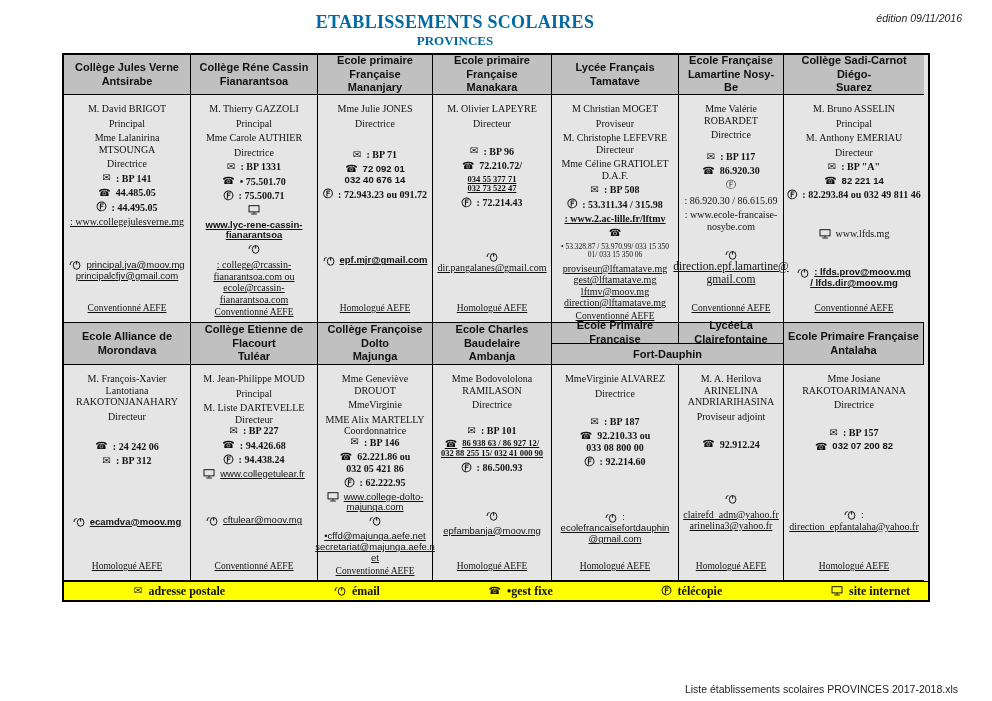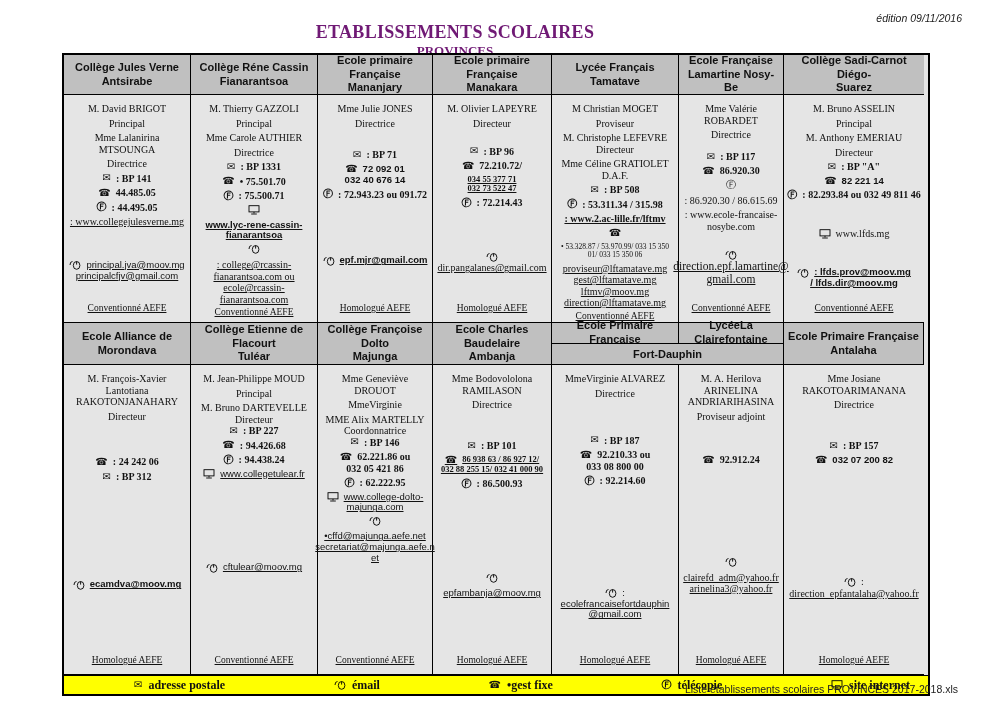--- a/index.html
+++ b/index.html
@@ -1,42 +1,42 @@
 <!DOCTYPE html>
 <html><head>
 <meta charset="utf-8">
 <style>
   html,body{margin:0;padding:0;}
   body{width:992px;height:701px;background:#ffffff;position:relative;overflow:hidden;
        font-family:"Liberation Serif",serif;color:#111;}
   .edition{position:absolute;top:12px;right:30px;font-family:"Liberation Sans",sans-serif;
        font-style:italic;font-size:10.5px;color:#222;}
-  .title-wrap{position:absolute;top:22px;left:0;width:910px;text-align:center;
-       font-family:"Liberation Serif",serif;font-weight:bold;color:#701a75;}
+  .title-wrap{position:absolute;top:12px;left:0;width:910px;text-align:center;
+       font-family:"Liberation Serif",serif;font-weight:bold;color:#0369a1;}
   .title-1{font-size:18px;letter-spacing:.3px;}
   .title-2{font-size:13px;margin-top:0px;}
   .table{position:absolute;left:62px;top:53px;width:868px;border:2px solid #000;
        box-sizing:border-box;background:#e5e5e5;}
   .hrow,.brow{display:grid;grid-template-columns:127px 127px 115px 119px 127px 105px 140px;}
   .hcell{background:#c0c0c0;border-right:1px solid #000;border-bottom:1px solid #000;
        font-family:"Liberation Sans",sans-serif;font-weight:bold;font-size:11px;line-height:1.25;
        display:flex;align-items:center;justify-content:center;text-align:center;padding:1px 2px;box-sizing:border-box;}
   .hcell:last-child,.bcell:last-child{border-right:none;}
   .hrow1{grid-auto-rows:40px;}
   .hrow2{grid-template-rows:21px 21px;}
   .hcell.span2{grid-row:1 / span 2;}
   .hcell.top{grid-row:1;}
   .hband{grid-row:2;background:#c0c0c0;border-right:1px solid #000;border-bottom:1px solid #000;
        font-family:"Liberation Sans",sans-serif;font-weight:bold;font-size:11px;
        display:flex;align-items:center;justify-content:center;box-sizing:border-box;}
   .bcell{border-right:1px solid #000;border-bottom:1px solid #000;box-sizing:border-box;
        display:flex;flex-direction:column;align-items:center;text-align:center;
        padding:5px 2px 4px 2px;font-size:10px;line-height:1.15;}
   .brow1 .bcell{height:228px;text-align:center;}
-  .brow2 .bcell{height:310px;}
+  .brow2 .bcell{height:216px;}
   .line{margin:3px 0 0 0;display:flex;align-items:center;justify-content:center;gap:5px;flex-wrap:wrap;}
   .line.tight{margin-top:0;}
   .sp{flex-grow:1;}
   .sans{font-family:"Liberation Sans",sans-serif;font-size:9.5px;}
   .b{font-weight:bold;}
   .u{text-decoration:underline;}
   .sm{font-size:8.5px;text-decoration:underline;}
   .xs{font-size:7.5px;}
   .lg{font-size:11.5px;}
   .icon{font-family:"DejaVu Sans",sans-serif;font-size:10px;line-height:1;}
@@ -472,21 +472,21 @@
         <div class="status">Homologué AEFE</div>
       </div>
       <div class="bcell">
         <div class="line ">
           <span>M. Jean-Philippe MOUD</span>
         </div>
         <div class="line ">
           <span>Principal</span>
         </div>
         <div class="line ">
-          <span>M. Bruno DARTEVELLE</span>
+          <span>M. Liste DARTEVELLE</span>
         </div>
         <div class="line tight">
           <span>Directeur</span>
         </div>
         <div class="line b tight">
           <span class="icon">✉</span>
           <span>: BP 227</span>
         </div>
         <div class="line b">
           <span class="icon">☎</span>

